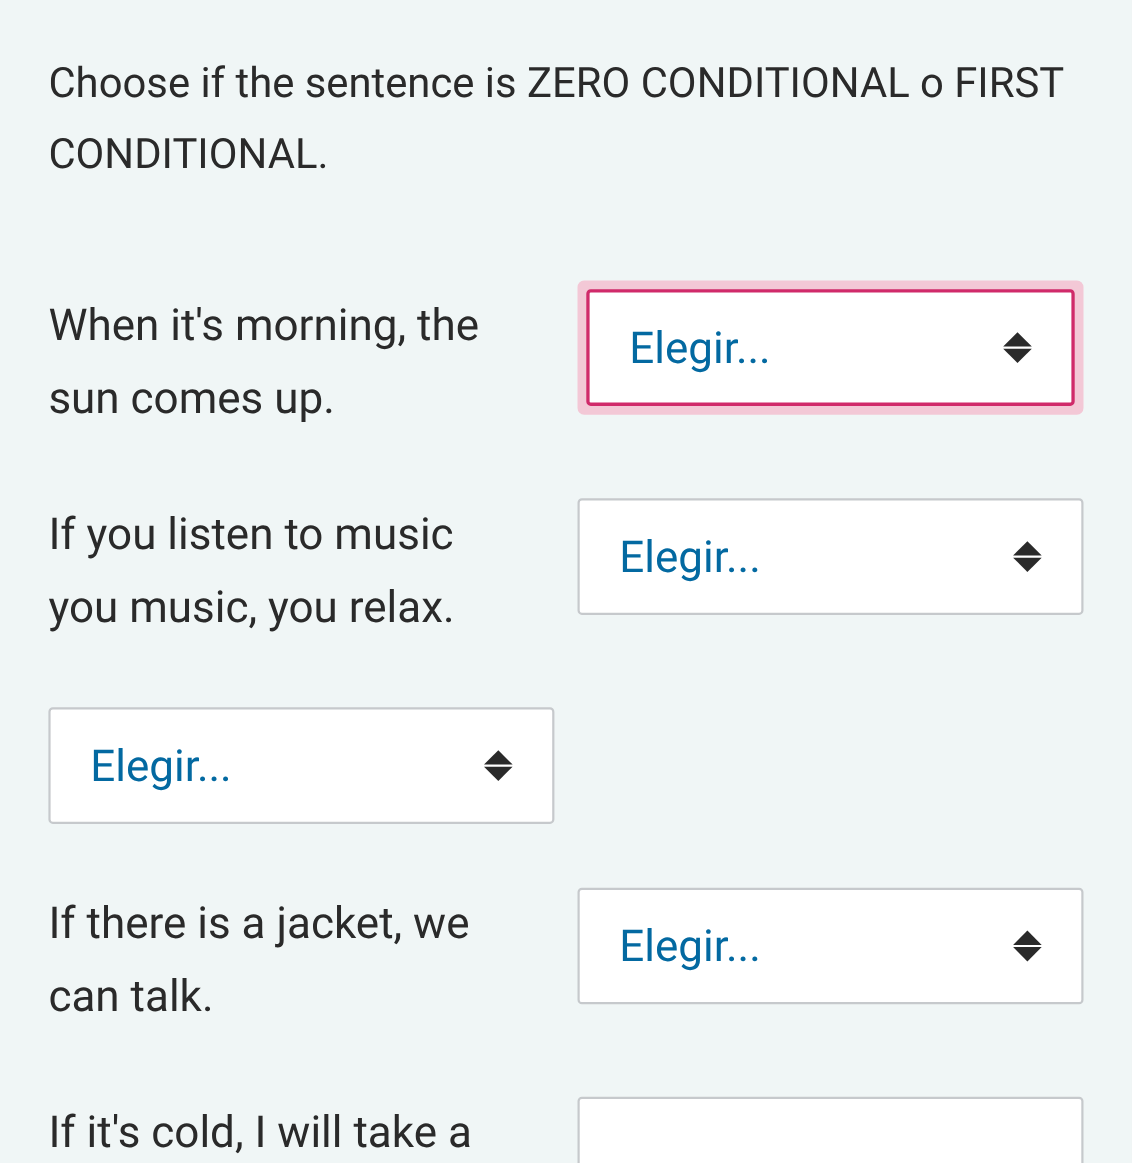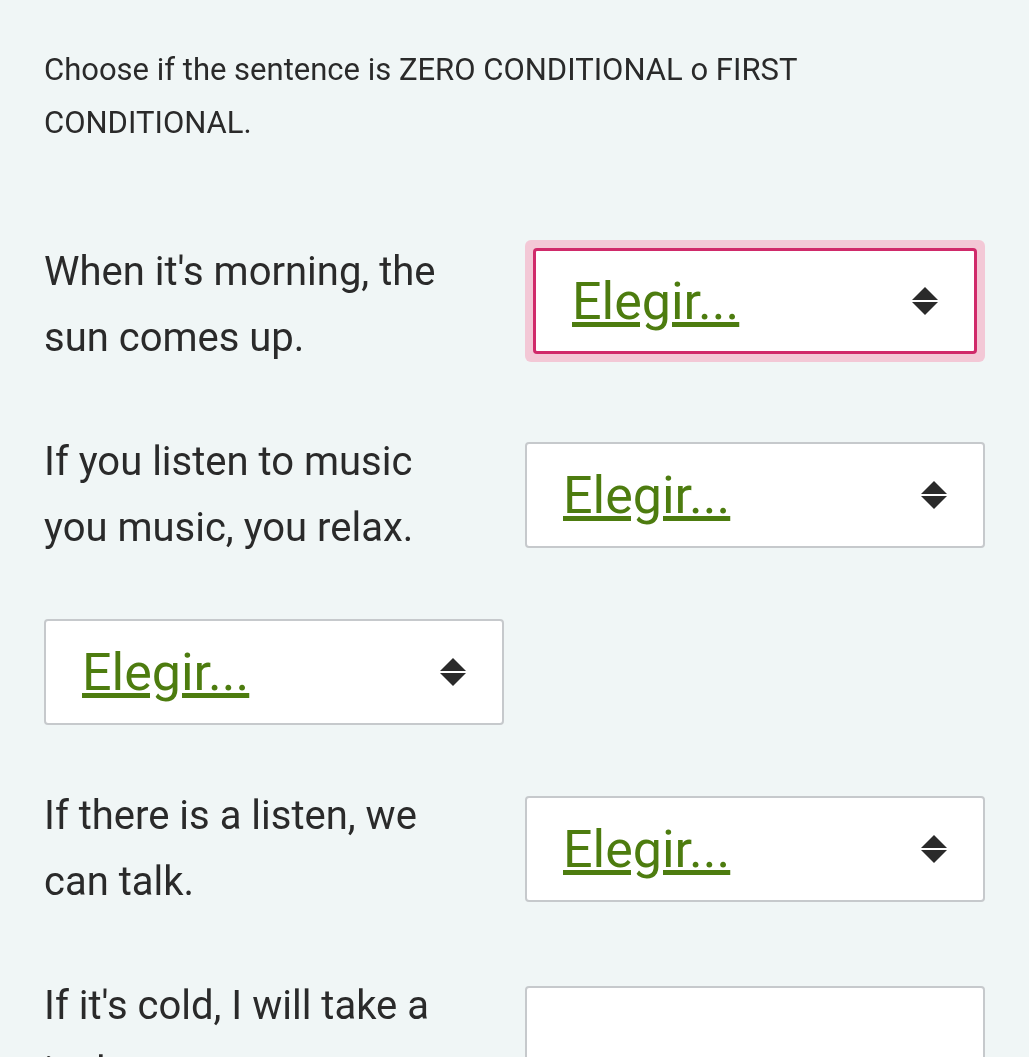--- a/index.html
+++ b/index.html
@@ -5,28 +5,28 @@
     * { box-sizing: border-box; margin: 0; padding: 0; }
     body {
       font-family: -apple-system, BlinkMacSystemFont, "Segoe UI", Roboto, Arial, sans-serif;
       background: #f0f6f6;
       width: 1029px;
       min-height: 1057px;
       padding: 44px;
       color: #2a2a2a;
     }
     .instructions {
-      font-size: 31px;
+      font-size: 38px;
       line-height: 1.7;
       color: #2a2a2a;
       margin-bottom: 90px;
     }
     .question-row {
       display: flex;
-      align-items: center;
+      align-items: flex-start;
       margin-bottom: 58px;
       gap: 40px;
     }
     .question-prompt {
       font-size: 40px;
       line-height: 1.65;
       color: #2a2a2a;
       flex: 1 1 0;
       min-width: 0;
     }
@@ -49,24 +49,23 @@
       border-radius: 4px;
       display: flex;
       align-items: center;
       padding: 0 36px;
       cursor: pointer;
     }
     .select-wrapper.highlighted .select-box {
       border: 3px solid #d02a6a;
     }
     .select-text {
-      font-size: 52px;
-      color: #4d7c0f;
+      font-size: 40px;
+      color: #0369a1;
       flex: 1;
-      text-decoration: underline;
     }
     .select-arrows {
       display: flex;
       flex-direction: column;
       align-items: center;
       gap: 2px;
     }
     .arrow-up, .arrow-down {
       width: 0;
       height: 0;
@@ -113,21 +112,21 @@
       <span class="select-text">Elegir...</span>
       <span class="select-arrows">
         <span class="arrow-up"></span>
         <span class="arrow-down"></span>
       </span>
     </div>
   </div>
 </div>
 
 <div class="question-row">
-  <div class="question-prompt">If there is a listen, we can talk.</div>
+  <div class="question-prompt">If there is a jacket, we can talk.</div>
   <div class="select-wrapper">
     <div class="select-box">
       <span class="select-text">Elegir...</span>
       <span class="select-arrows">
         <span class="arrow-up"></span>
         <span class="arrow-down"></span>
       </span>
     </div>
   </div>
 </div>

